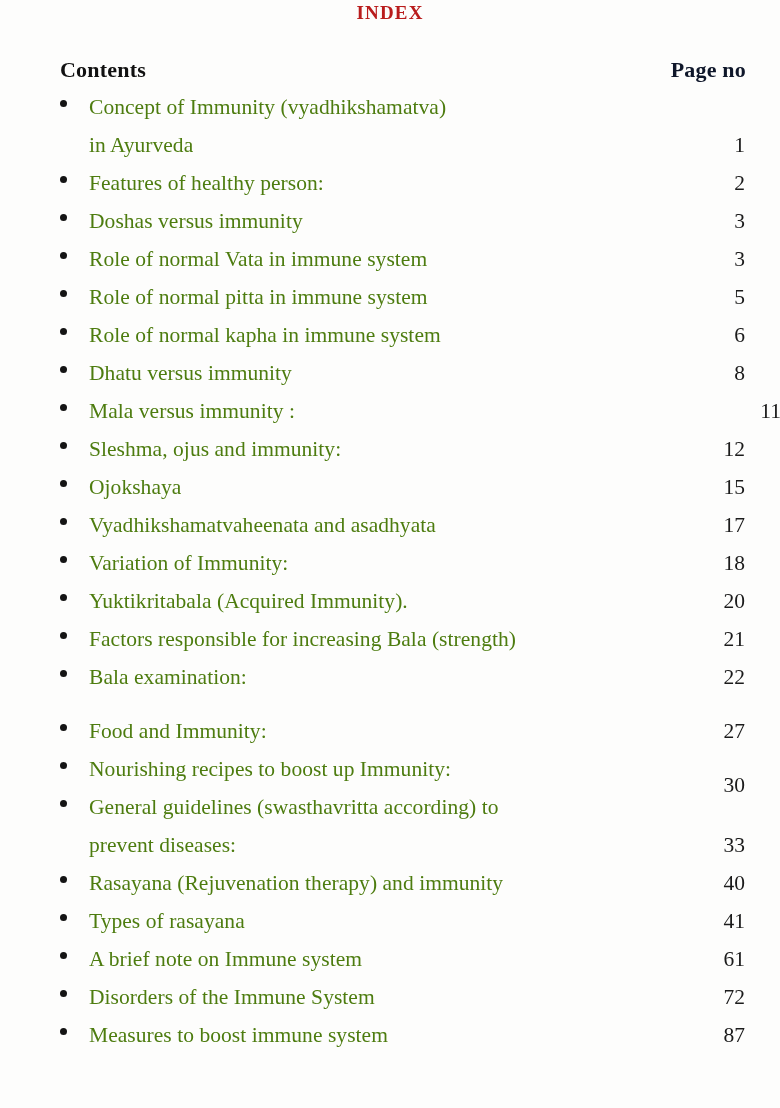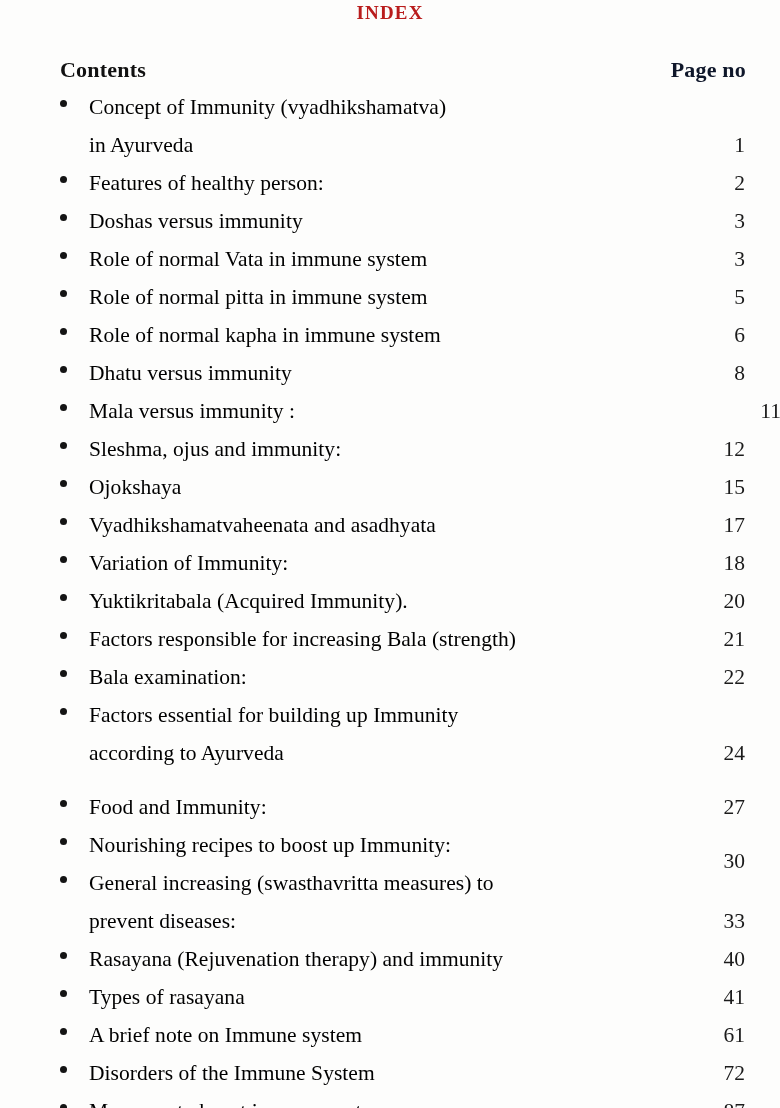--- a/index.html
+++ b/index.html
@@ -93,21 +93,21 @@
     position: absolute;
     left: 89px;
     top: 0;
     width: 580px;
   }
   .toc-line {
     font-size: 21.5px;
     line-height: 38px;
     height: 38px;
     white-space: nowrap;
-    color: #000000;
+    color: #4d7c0f;
     letter-spacing: 0.05px;
   }
   .toc-page {
     position: absolute;
     right: 35px;
     width: 60px;
     text-align: right;
     font-size: 21.5px;
     line-height: 38px;
     height: 38px;
@@ -226,46 +226,38 @@
         </div>
         <div class="toc-page" style="top: 0px; position: absolute;">21</div>
       </div>
       <div class="toc-item" style="height: 38px;">
         <span class="toc-bullet"></span>
         <div class="toc-lines">
           <div class="toc-line">Bala examination:</div>
         </div>
         <div class="toc-page" style="top: 0px; position: absolute;">22</div>
       </div>
+      <div class="toc-item" style="height: 38px; margin-top: 16px;">
+        <span class="toc-bullet"></span>
+        <div class="toc-lines">
+          <div class="toc-line">Food and Immunity:</div>
+        </div>
+        <div class="toc-page" style="top: 0px; position: absolute;">27</div>
+      </div>
+      <div class="toc-item" style="height: 38px;">
+        <span class="toc-bullet"></span>
+        <div class="toc-lines">
+          <div class="toc-line">Nourishing recipes to boost up Immunity:</div>
+        </div>
+        <div class="toc-page" style="top: 16px; position: absolute;">30</div>
+      </div>
       <div class="toc-item" style="height: 76px;">
         <span class="toc-bullet"></span>
         <div class="toc-lines">
-          <div class="toc-line">Factors essential for building up Immunity</div>
-          <div class="toc-line">according to Ayurveda</div>
-        </div>
-        <div class="toc-page" style="top: 38px; position: absolute;">24</div>
-      </div>
-      <div class="toc-item" style="height: 38px; margin-top: 16px;">
-        <span class="toc-bullet"></span>
-        <div class="toc-lines">
-          <div class="toc-line">Food and Immunity:</div>
-        </div>
-        <div class="toc-page" style="top: 0px; position: absolute;">27</div>
-      </div>
-      <div class="toc-item" style="height: 38px;">
-        <span class="toc-bullet"></span>
-        <div class="toc-lines">
-          <div class="toc-line">Nourishing recipes to boost up Immunity:</div>
-        </div>
-        <div class="toc-page" style="top: 16px; position: absolute;">30</div>
-      </div>
-      <div class="toc-item" style="height: 76px;">
-        <span class="toc-bullet"></span>
-        <div class="toc-lines">
-          <div class="toc-line">General increasing (swasthavritta measures) to</div>
+          <div class="toc-line">General guidelines (swasthavritta according) to</div>
           <div class="toc-line">prevent diseases:</div>
         </div>
         <div class="toc-page" style="top: 38px; position: absolute;">33</div>
       </div>
       <div class="toc-item" style="height: 38px;">
         <span class="toc-bullet"></span>
         <div class="toc-lines">
           <div class="toc-line">Rasayana (Rejuvenation therapy) and immunity</div>
         </div>
         <div class="toc-page" style="top: 0px; position: absolute;">40</div>

